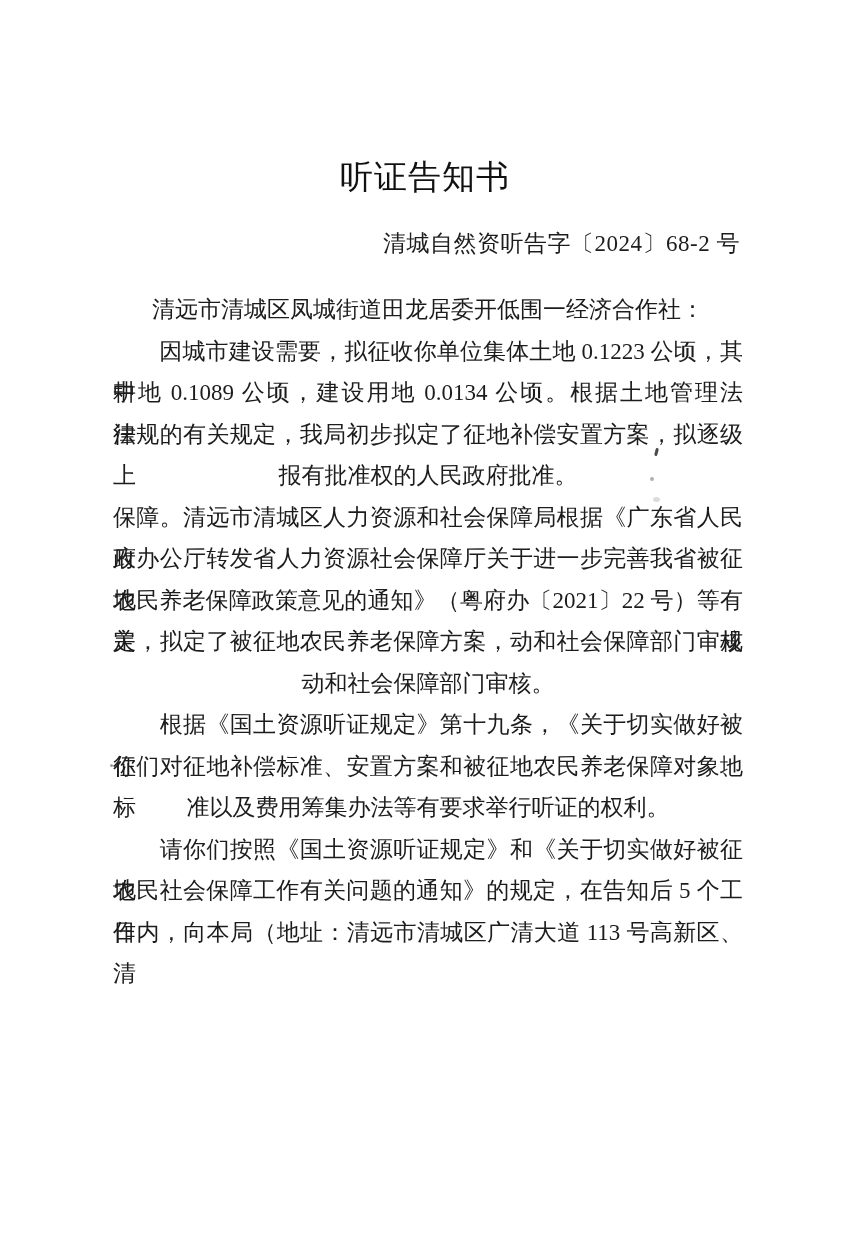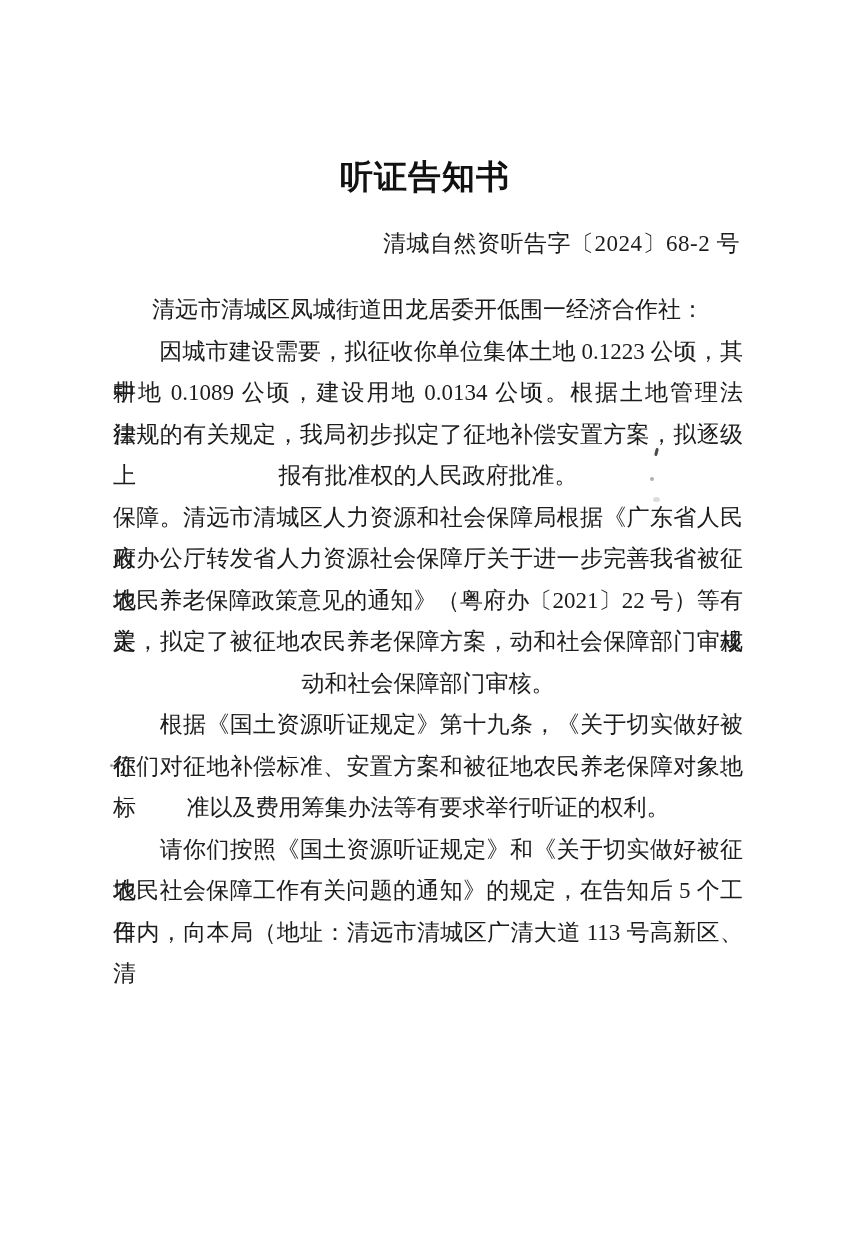--- a/index.html
+++ b/index.html
@@ -15,21 +15,21 @@
     overflow: hidden;
     color: #1c1c1c;
   }
   .doc-title {
     position: absolute;
     top: 155px;
     left: 0;
     width: 850px;
     text-align: center;
     font-family: "DejaVu Sans", sans-serif;
-    font-weight: 700;
+    font-weight: 400;
     font-size: 33px;
     line-height: 44px;
     color: #111111;
     letter-spacing: 1px;
   }
   .doc-number {
     position: absolute;
     top: 228px;
     right: 110px;
     font-family: "Liberation Serif", serif;

